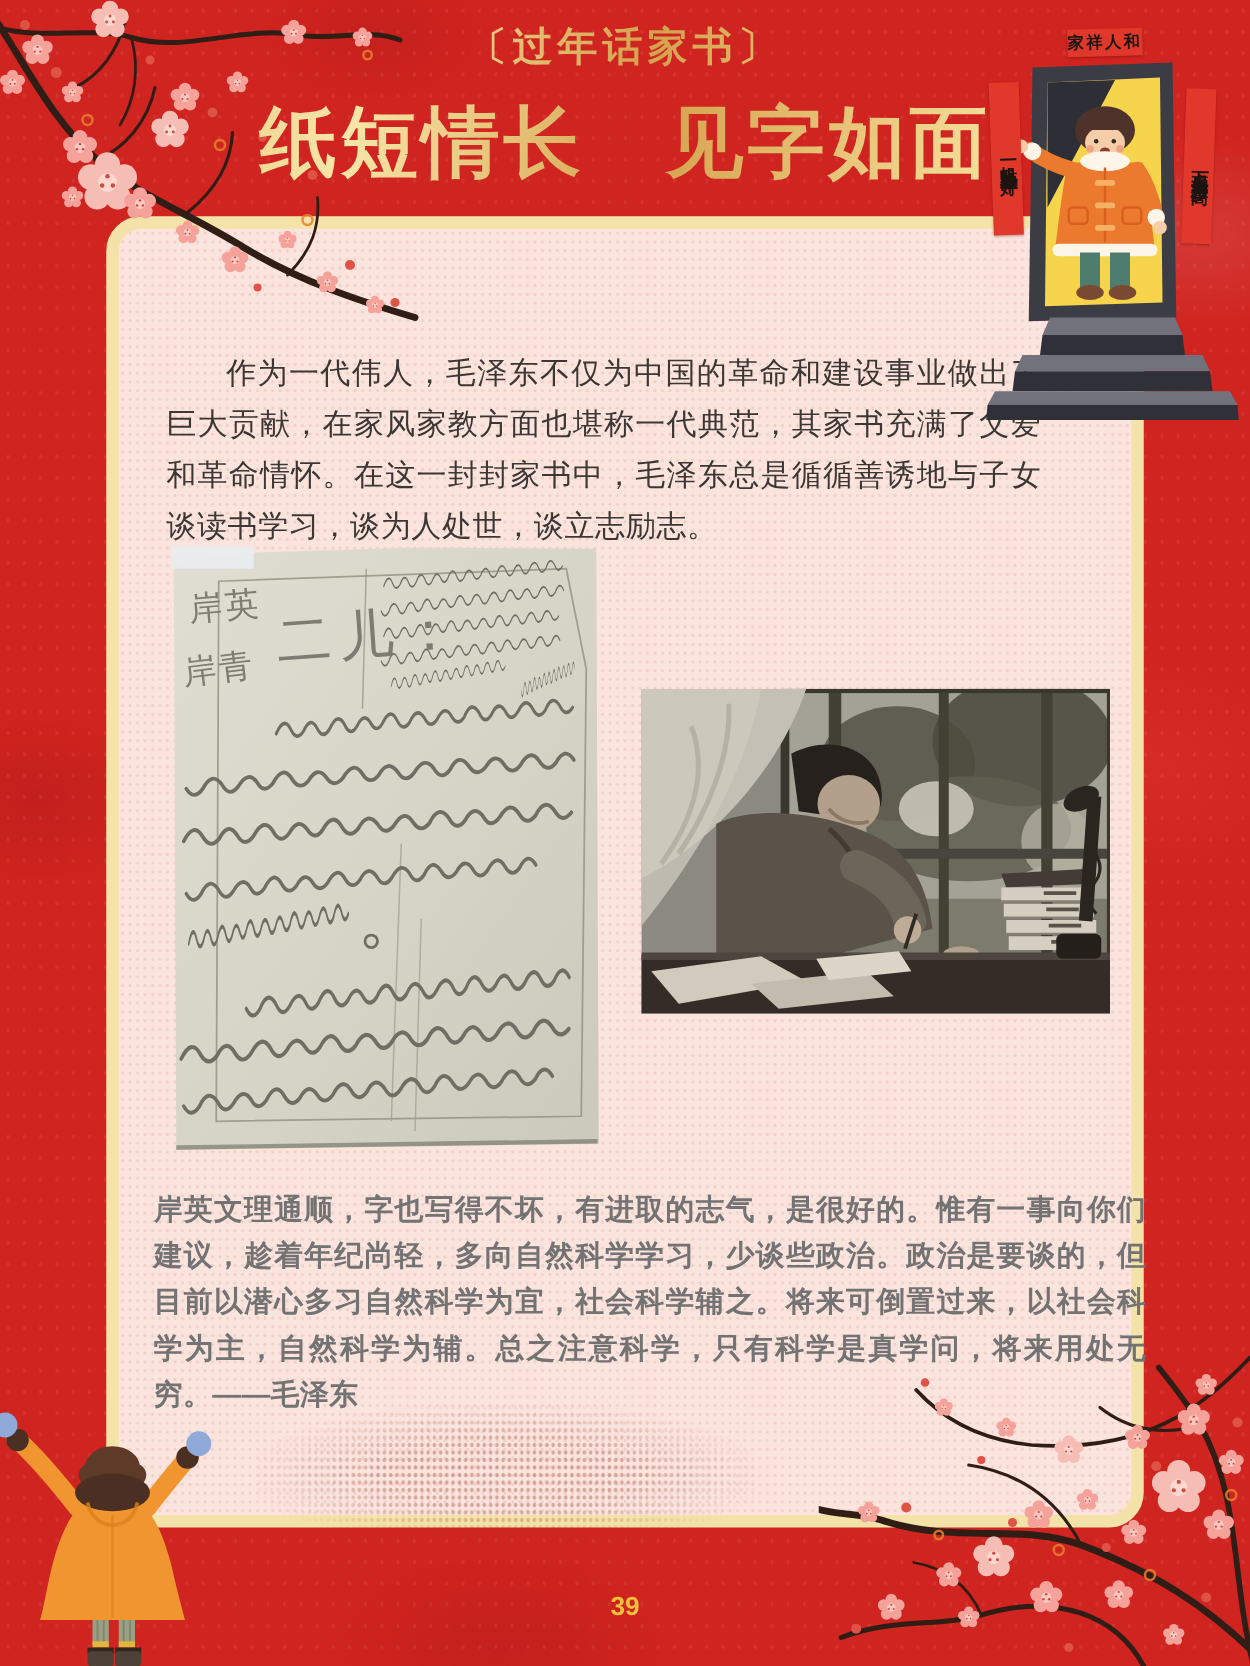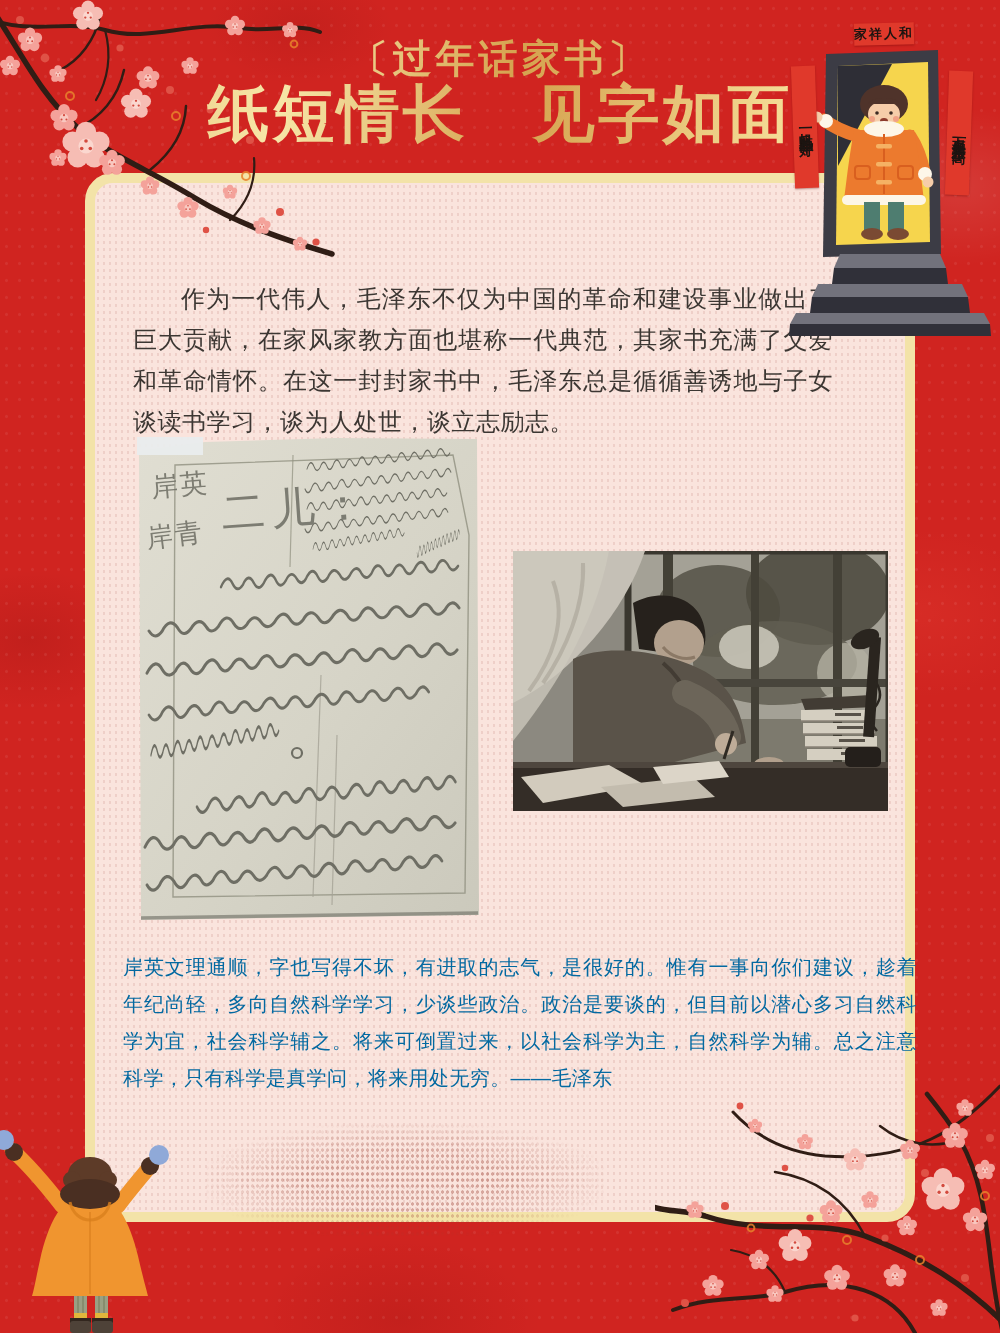--- a/index.html
+++ b/index.html
@@ -34,41 +34,41 @@
     -webkit-mask-image:radial-gradient(ellipse at center, #000 35%, transparent 75%);
     mask-image:radial-gradient(ellipse at center, #000 35%, transparent 75%); }
 
   
   .header { position:absolute; left:0; top:0; width:1000px; z-index:2; text-align:center; }
   .gold { color:#ecc878; font-weight:bold; font-family:"Liberation Serif", serif; }
   @supports ((background-clip:text) or (-webkit-background-clip:text)) {
     .gold { background:linear-gradient(100deg,#dfb261 0%,#f7e6a8 28%,#d5a24e 52%,#f4dc96 78%,#dfb261 100%);
       -webkit-background-clip:text; background-clip:text; color:transparent; }
   }
-  .tagline { position:absolute; left:0; right:0; top:32px; font-size:39px; letter-spacing:4px; }
+  .tagline { position:absolute; left:0; right:0; top:16px; font-size:32px; letter-spacing:4px; }
   .main-title { position:absolute; left:0; right:0; top:72px; font-size:62px; letter-spacing:3px; }
 
   
   .intro { position:absolute; left:38px; top:96px; width:700px; font-family:"Liberation Serif", serif;
     font-size:24px; line-height:41px; color:#3c3733; text-align:justify; text-indent:2em; letter-spacing:.5px; }
 
   
   .letter { position:absolute; left:40px; top:252px; width:346px; height:489px; }
   .letter svg { position:absolute; inset:0; }
   .hand { position:absolute; color:#75756b; font-family:"Liberation Serif", serif; opacity:.92; }
   .hand-n1 { left:16px; top:32px; font-size:27px; transform:rotate(-5deg); letter-spacing:2px; }
   .hand-n2 { left:11px; top:82px; font-size:27px; transform:rotate(-7deg); letter-spacing:2px; }
   .hand-sal { left:86px; top:44px; font-size:44px; transform:rotate(-4deg); letter-spacing:6px; }
 
   
   .photo { position:absolute; left:418px; top:368px; width:375px; height:260px; overflow:hidden; }
 
   
-  .quote { position:absolute; left:28px; top:766px; width:794px; font-size:20px; line-height:37px;
-    font-weight:normal; color:#0369a1; text-align:justify; letter-spacing:.4px; }
+  .quote { position:absolute; left:28px; top:766px; width:794px; font-size:23px; line-height:37px;
+    font-weight:bold; color:#737373; text-align:justify; letter-spacing:.4px; }
 
   
   .door-illo { position:absolute; left:788px; top:14px; width:210px; height:322px; z-index:3; }
   .door-illo svg { position:absolute; inset:0; }
   .red-strip { position:absolute; background:#e0392b; color:#1c1411; font-weight:bold;
     font-family:"Liberation Serif", serif; display:flex; align-items:center; justify-content:center;
     box-shadow:0 1px 2px rgba(90,0,0,.35); }
   .banner { left:66px; top:9px; width:60px; height:22px; font-size:13px; letter-spacing:2px; transform:rotate(-1.5deg); }
   .couplet { writing-mode:vertical-rl; text-orientation:upright; font-size:14px; letter-spacing:2px; }
   .couplet-left { left:5px; top:52px; width:24px; height:122px; transform:rotate(-2deg); }
@@ -383,13 +383,14 @@
     <use href="#flw" transform="translate(284,230) scale(0.6)"></use>
     <use href="#flw" transform="translate(120,216) scale(0.6)"></use>
     <use href="#flw" transform="translate(40,132) scale(0.6)"></use>
     <use href="#flw" transform="translate(310,30) scale(0.6)"></use>
     <use href="#flw" transform="translate(255,72) scale(0.7)"></use>
     <use href="#flwL" transform="translate(200,82) scale(0.8)"></use>
     <use href="#flw" transform="translate(150,64) scale(0.55)"></use>
     <use href="#flw" transform="translate(100,48) scale(0.5)"></use>
   </svg>
 
+  <div class="page-number">39</div>
 </div>
 
 </body></html>

